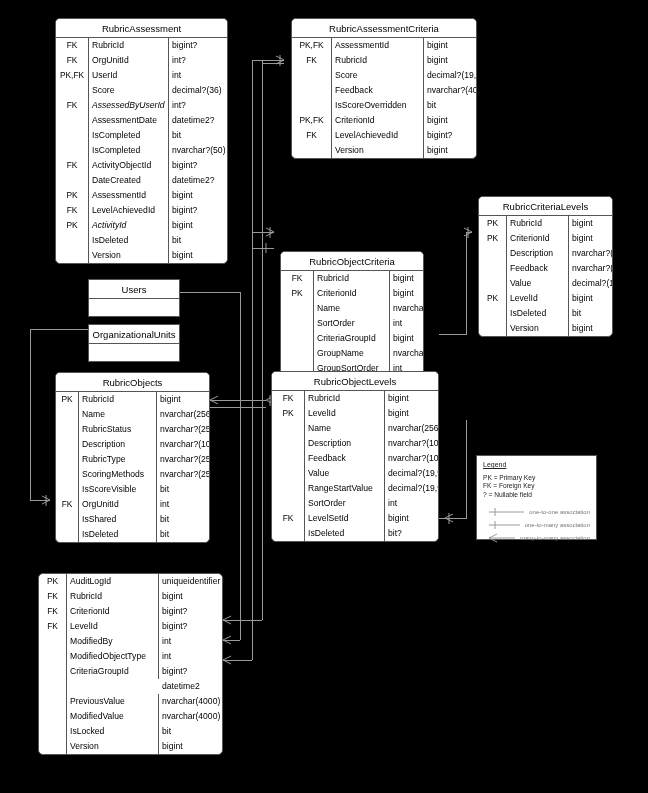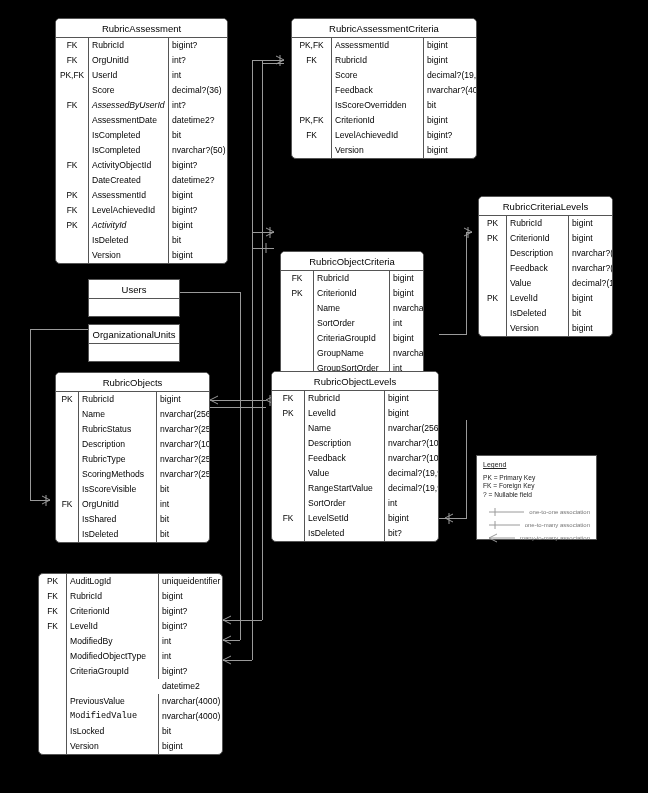--- a/index.html
+++ b/index.html
@@ -470,21 +470,21 @@
             <div class="c-name" style="flex: 0 0 92px; margin-top: 48px;">ModifiedDate</div>
             <div class="c-type">datetime2</div>
           </div>
           <div class="row">
             <div class="c-key" style="flex: 0 0 28px; width: 28px;"></div>
             <div class="c-name" style="flex: 0 0 92px;">PreviousValue</div>
             <div class="c-type">nvarchar(4000)</div>
           </div>
           <div class="row">
             <div class="c-key" style="flex: 0 0 28px; width: 28px;"></div>
-            <div class="c-name" style="flex: 0 0 92px; font-family: Liberation Mono, monospace;">ModifiedValue</div>
+            <div class="c-name" style="flex: 0 0 92px;">ModifiedValue</div>
             <div class="c-type">nvarchar(4000)</div>
           </div>
           <div class="row">
             <div class="c-key" style="flex: 0 0 28px; width: 28px;"></div>
             <div class="c-name" style="flex: 0 0 92px;">IsLocked</div>
             <div class="c-type">bit</div>
           </div>
           <div class="row">
             <div class="c-key" style="flex: 0 0 28px; width: 28px;"></div>
             <div class="c-name" style="flex: 0 0 92px;">Version</div>

